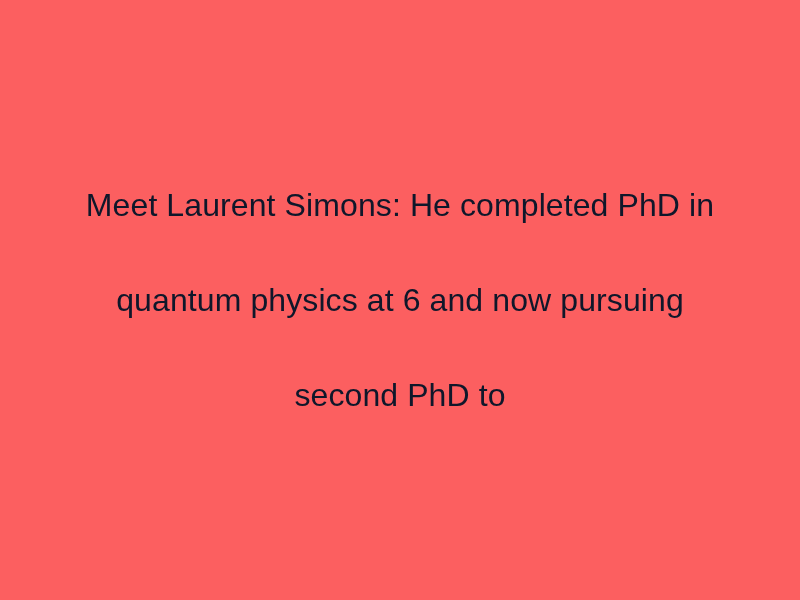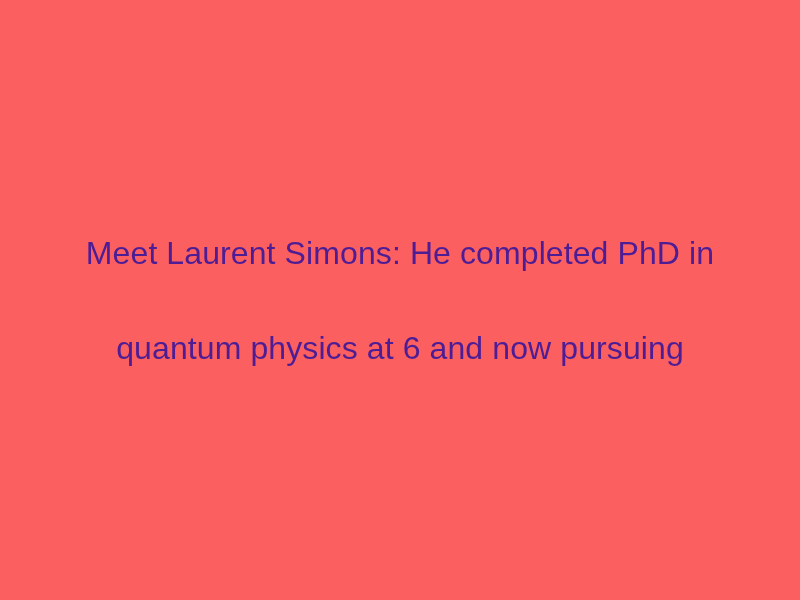--- a/index.html
+++ b/index.html
@@ -56,19 +56,20 @@
     display: block;
   }
 </style>
 </head>
 <body style="background: rgb(252, 95, 96);">
 
 <div class="card" style="background: rgb(252, 95, 96);">
 
   <div class="headline-block">
 
-    <h1 class="headline" style="color: #4c1d95;">
+    <h1 class="headline" style="color: #0f172a;">
       <span class="line">Meet Laurent Simons: He completed PhD in</span>
       <span class="line">quantum physics at 6 and now pursuing</span>
+      <span class="line">second PhD to</span>
     </h1>
 
   </div>
 </div>
 
 </body></html>

